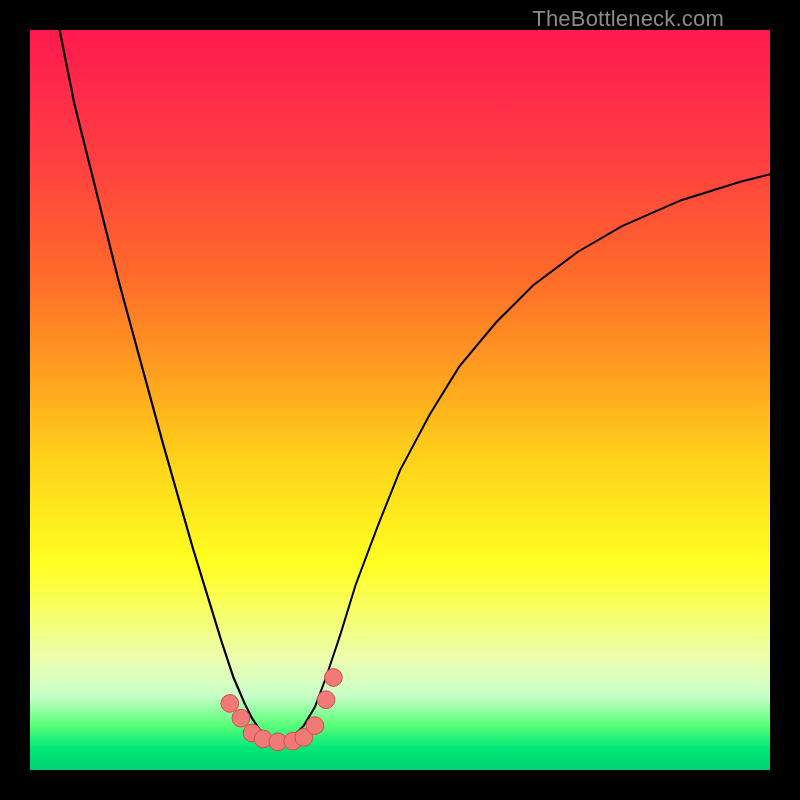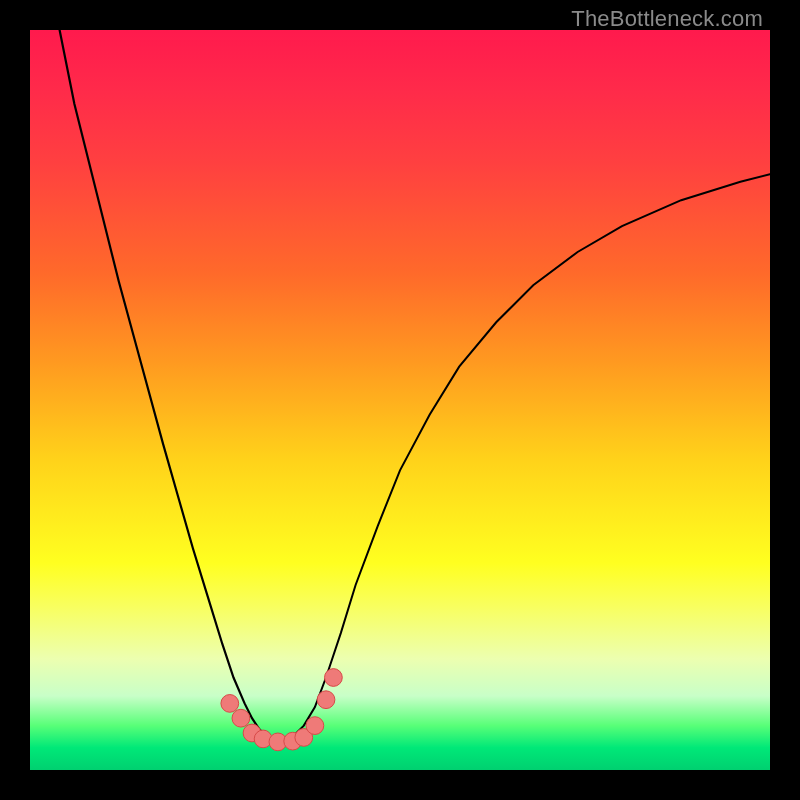--- a/index.html
+++ b/index.html
@@ -11,21 +11,20 @@
     overflow: hidden;
     font-family: Arial, Helvetica, sans-serif;
   }
   .frame {
     position: absolute;
     left: 0;
     top: 0;
     width: 736px;
     height: 800px;
     background: #000;
-    padding-left: 39px;
   }
   .plot-area {
     position: absolute;
     left: 30px;
     top: 30px;
     width: 740px;
     height: 740px;
     background: linear-gradient(to bottom,
       #ff1a4d 0%,
       #ff2a4a 8%,

